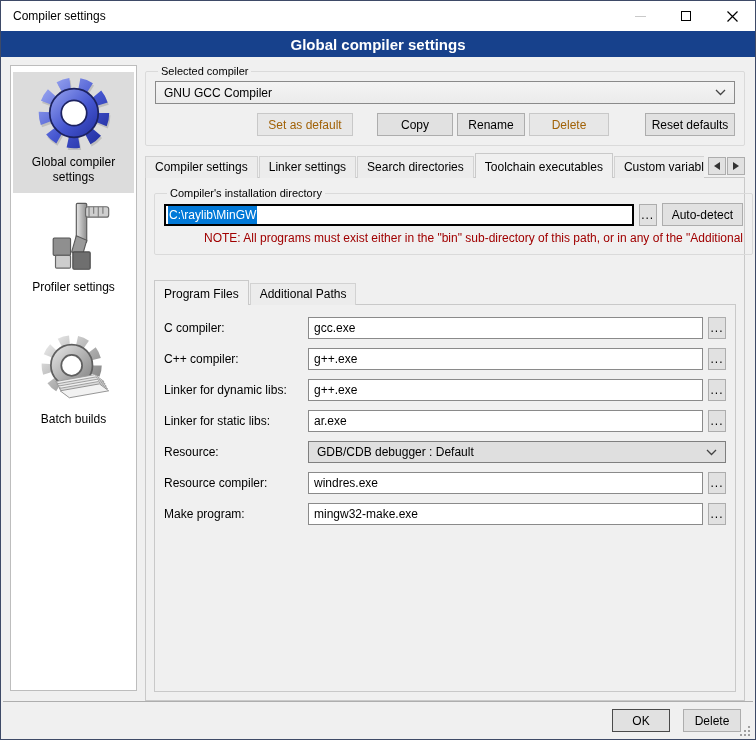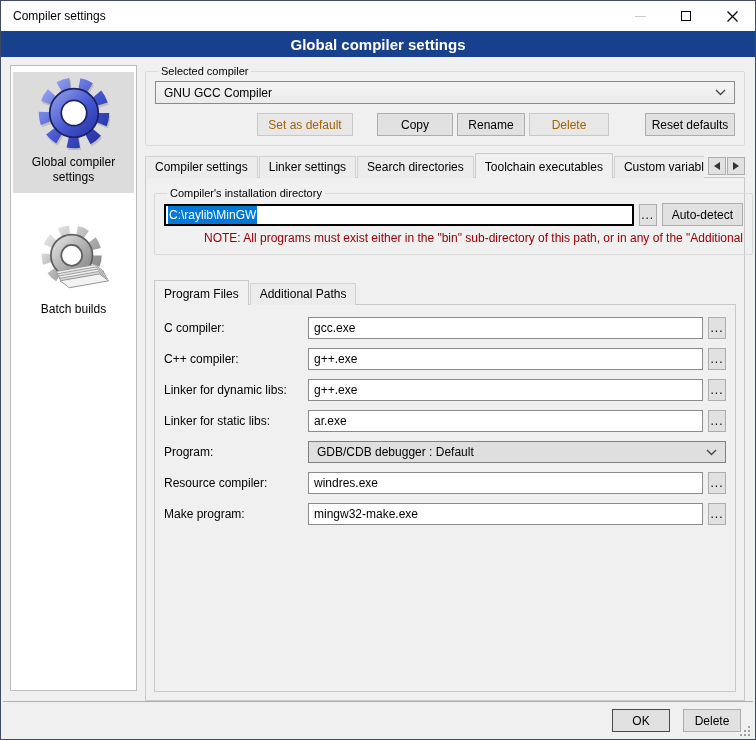--- a/index.html
+++ b/index.html
@@ -182,20 +182,38 @@
                 <stop offset="0.55" stop-color="#4556d0"></stop>
                 <stop offset="1" stop-color="#222fa0"></stop>
             </linearGradient>
           </defs>
           <circle cx="33" cy="34" r="25" fill="none" stroke="#00000022" stroke-width="11" stroke-dasharray="9.6 7.85"></circle>
           <circle cx="32" cy="32" r="25" fill="none" stroke="url(#bg1)" stroke-width="11" stroke-dasharray="9.6 7.85"></circle>
           <circle cx="32" cy="32" r="21" fill="url(#bg1)" stroke="#1c2260" stroke-width="1.5"></circle>
           <circle cx="32" cy="32" r="11" fill="#ffffff" stroke="#1c2260" stroke-width="1.5"></circle>
         </svg>
         <span>Global compiler settings</span>
+      </div>
+      <div class="side-item">
+        <svg width="74" height="74" viewBox="0 0 64 64">
+          <defs>
+            <linearGradient id="gg0" x1="0" y1="0" x2="1" y2="0">
+              <stop offset="0" stop-color="#e6e6e6"></stop>
+                <stop offset="1" stop-color="#8d8d8d"></stop>
+            </linearGradient>
+          </defs>
+          <rect x="34" y="2" width="9" height="34" rx="1" fill="url(#gg0)" stroke="#5a5a5a"></rect>
+          <rect x="42" y="5" width="20" height="9" rx="2" fill="#cfcfcf" stroke="#6a6a6a"></rect>
+          <path d="M45 5 v9 M49 5 v6 M53 5 v9 M57 5 v6" stroke="#7d7d7d" stroke-width="1"></path>
+          <polygon points="34,30 43,34 39,48 30,44" fill="#9a9a9a" stroke="#5a5a5a"></polygon>
+          <rect x="14" y="32" width="15" height="15" rx="1" fill="#8f8f8f" stroke="#555"></rect>
+          <rect x="16" y="47" width="13" height="11" rx="1" fill="#cdcdcd" stroke="#666"></rect>
+          <rect x="31" y="44" width="15" height="15" rx="1" fill="#6f6f6f" stroke="#4c4c4c"></rect>
+        </svg>
+        <span>Profiler settings</span>
       </div>
       <div class="side-item gap-top">
         <svg width="74" height="74" viewBox="0 0 64 64">
           <defs>
             <linearGradient id="gg1" x1="0" y1="0" x2="1" y2="1">
               <stop offset="0" stop-color="#e9e9e9"></stop>
                 <stop offset="0.6" stop-color="#a8a8a8"></stop>
                 <stop offset="1" stop-color="#7e7e7e"></stop>
             </linearGradient>
           </defs>
@@ -297,21 +315,21 @@
               <button class="btn browse">...</button>
             </div>
 
             <div class="frow">
               <span class="flabel">Linker for static libs:</span>
               <input type="text" value="ar.exe" style="">
               <button class="btn browse">...</button>
             </div>
 
             <div class="frow">
-              <span class="flabel">Program:</span>
+              <span class="flabel">Resource:</span>
               <div class="combo gray">
                 <span class="combo-text">GDB/CDB debugger : Default</span>
                 <svg class="chev" width="11" height="7" viewBox="0 0 11 7">
                     <polyline points="1,1 5.5,5.5 10,1" stroke="#444" stroke-width="1.3" fill="none"></polyline>
                   </svg>
               </div>
             </div>
 
             <div class="frow">
               <span class="flabel">Resource compiler:</span>

